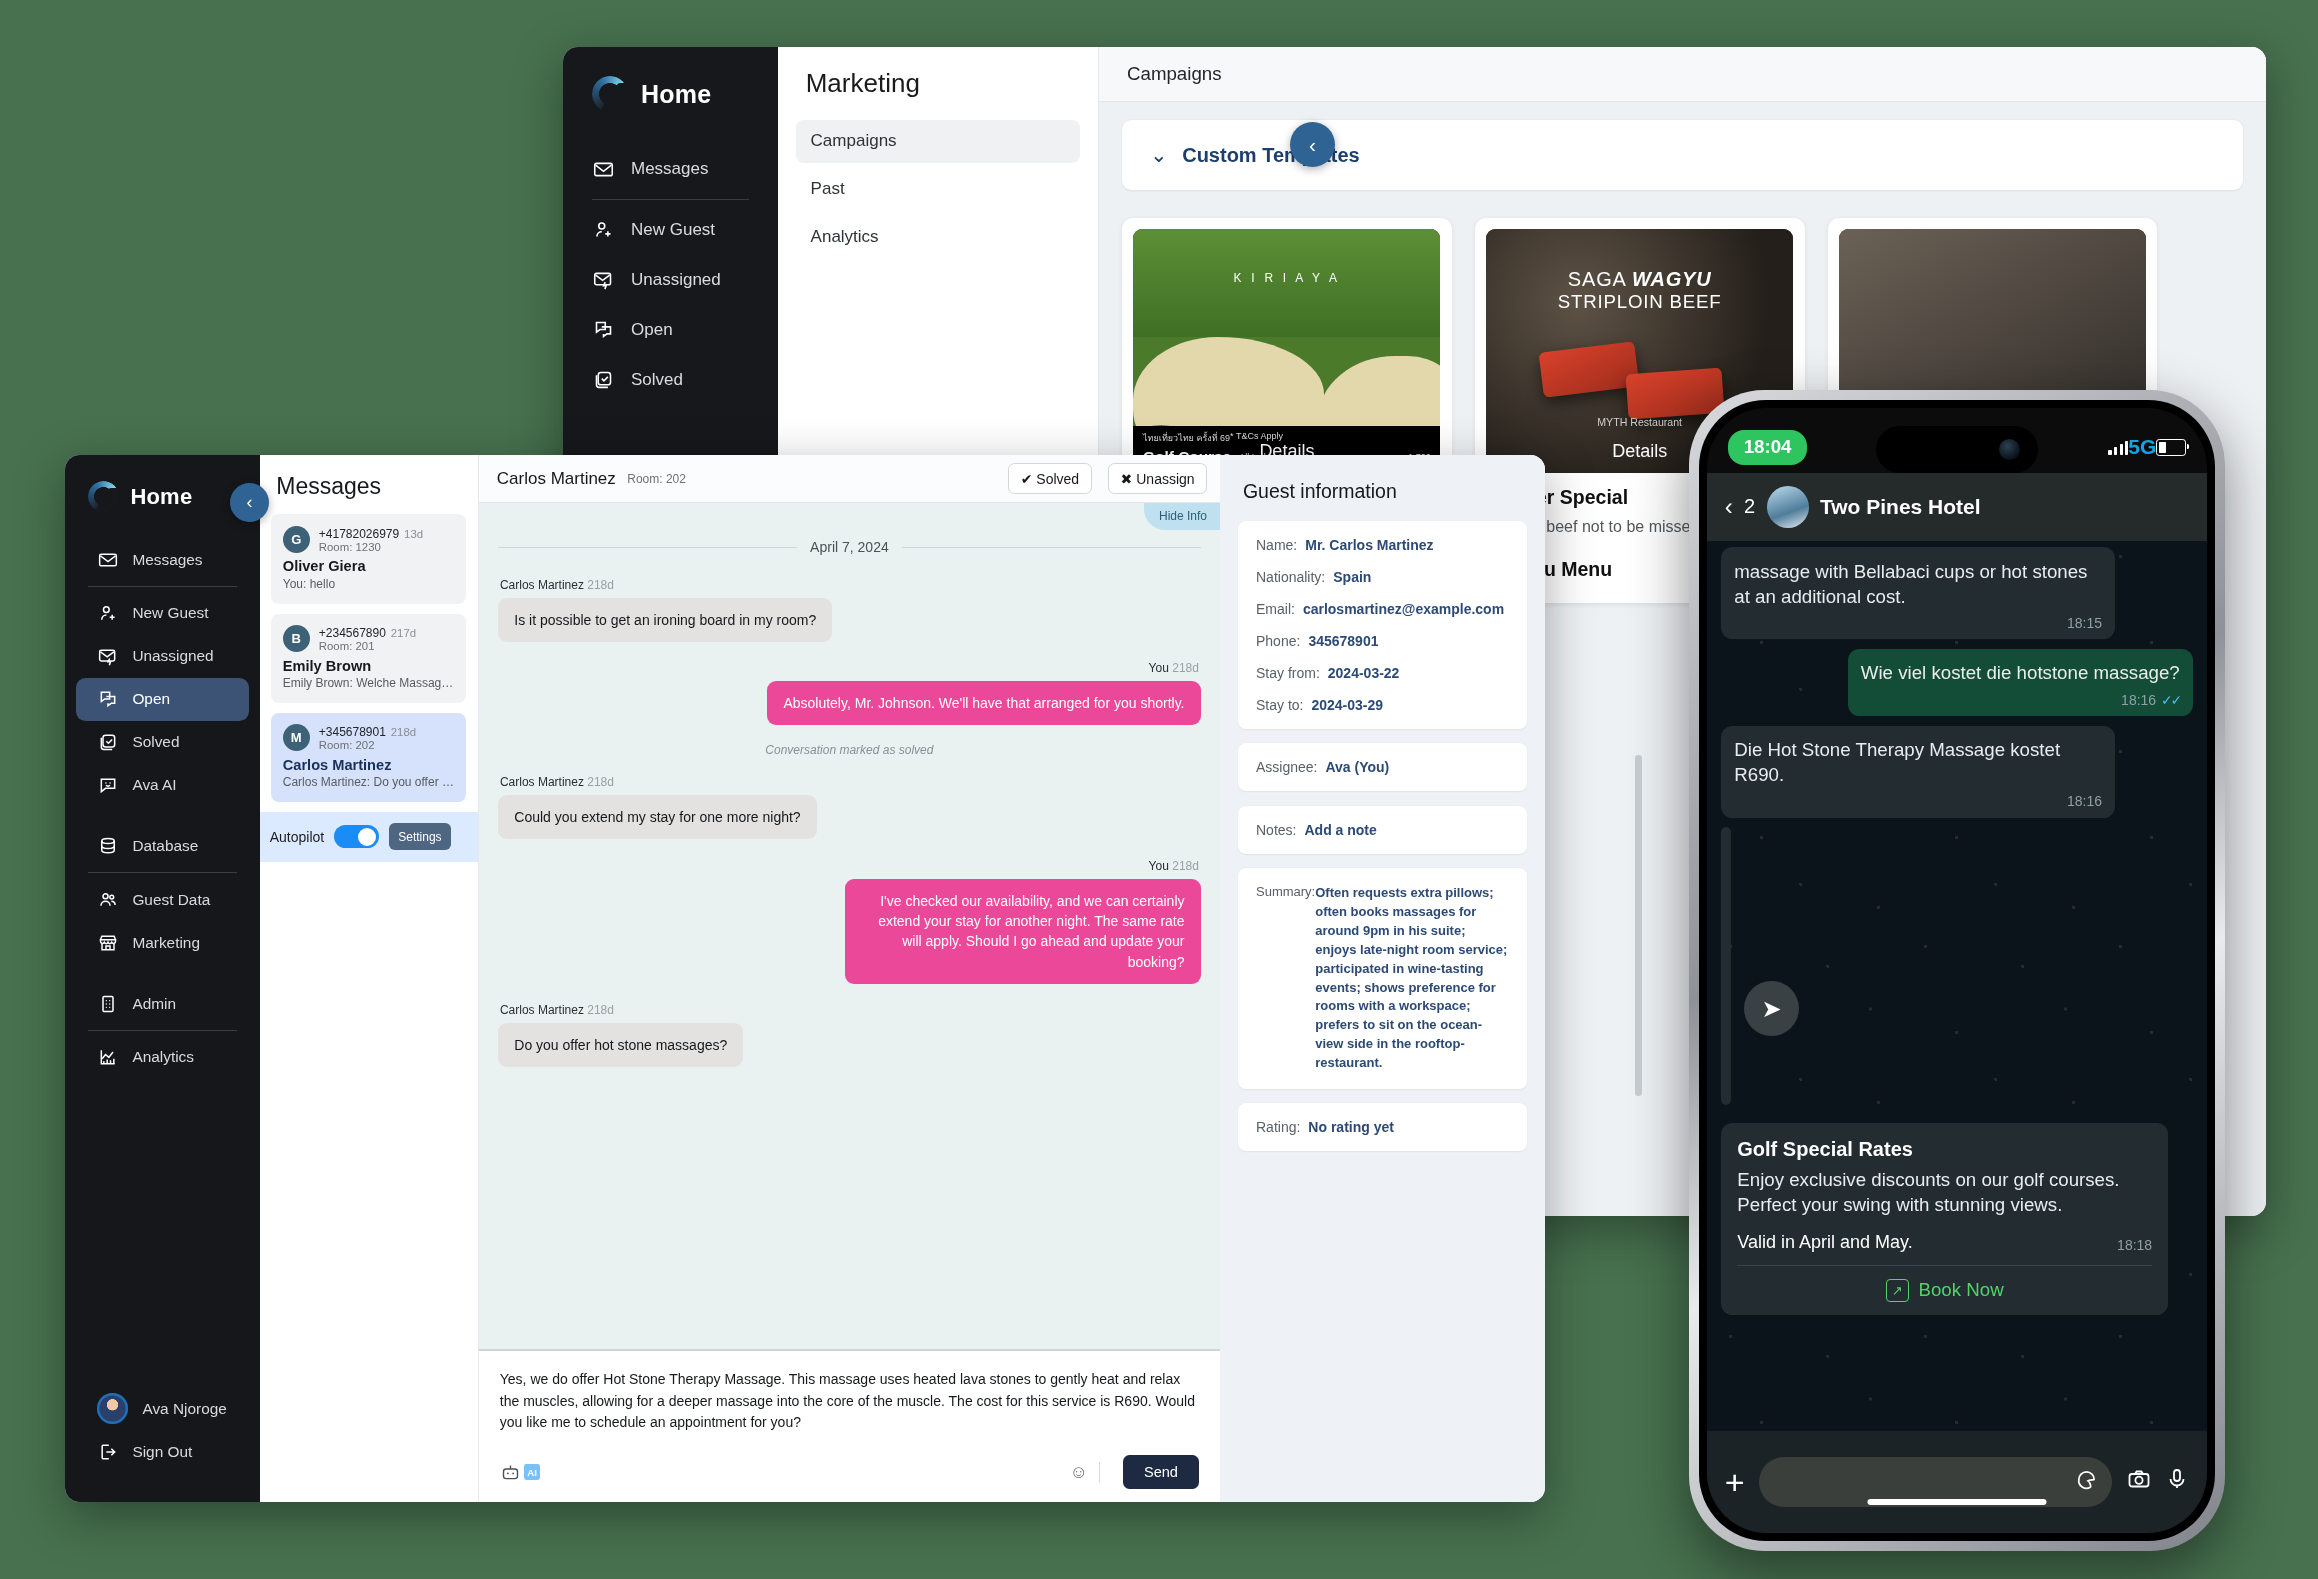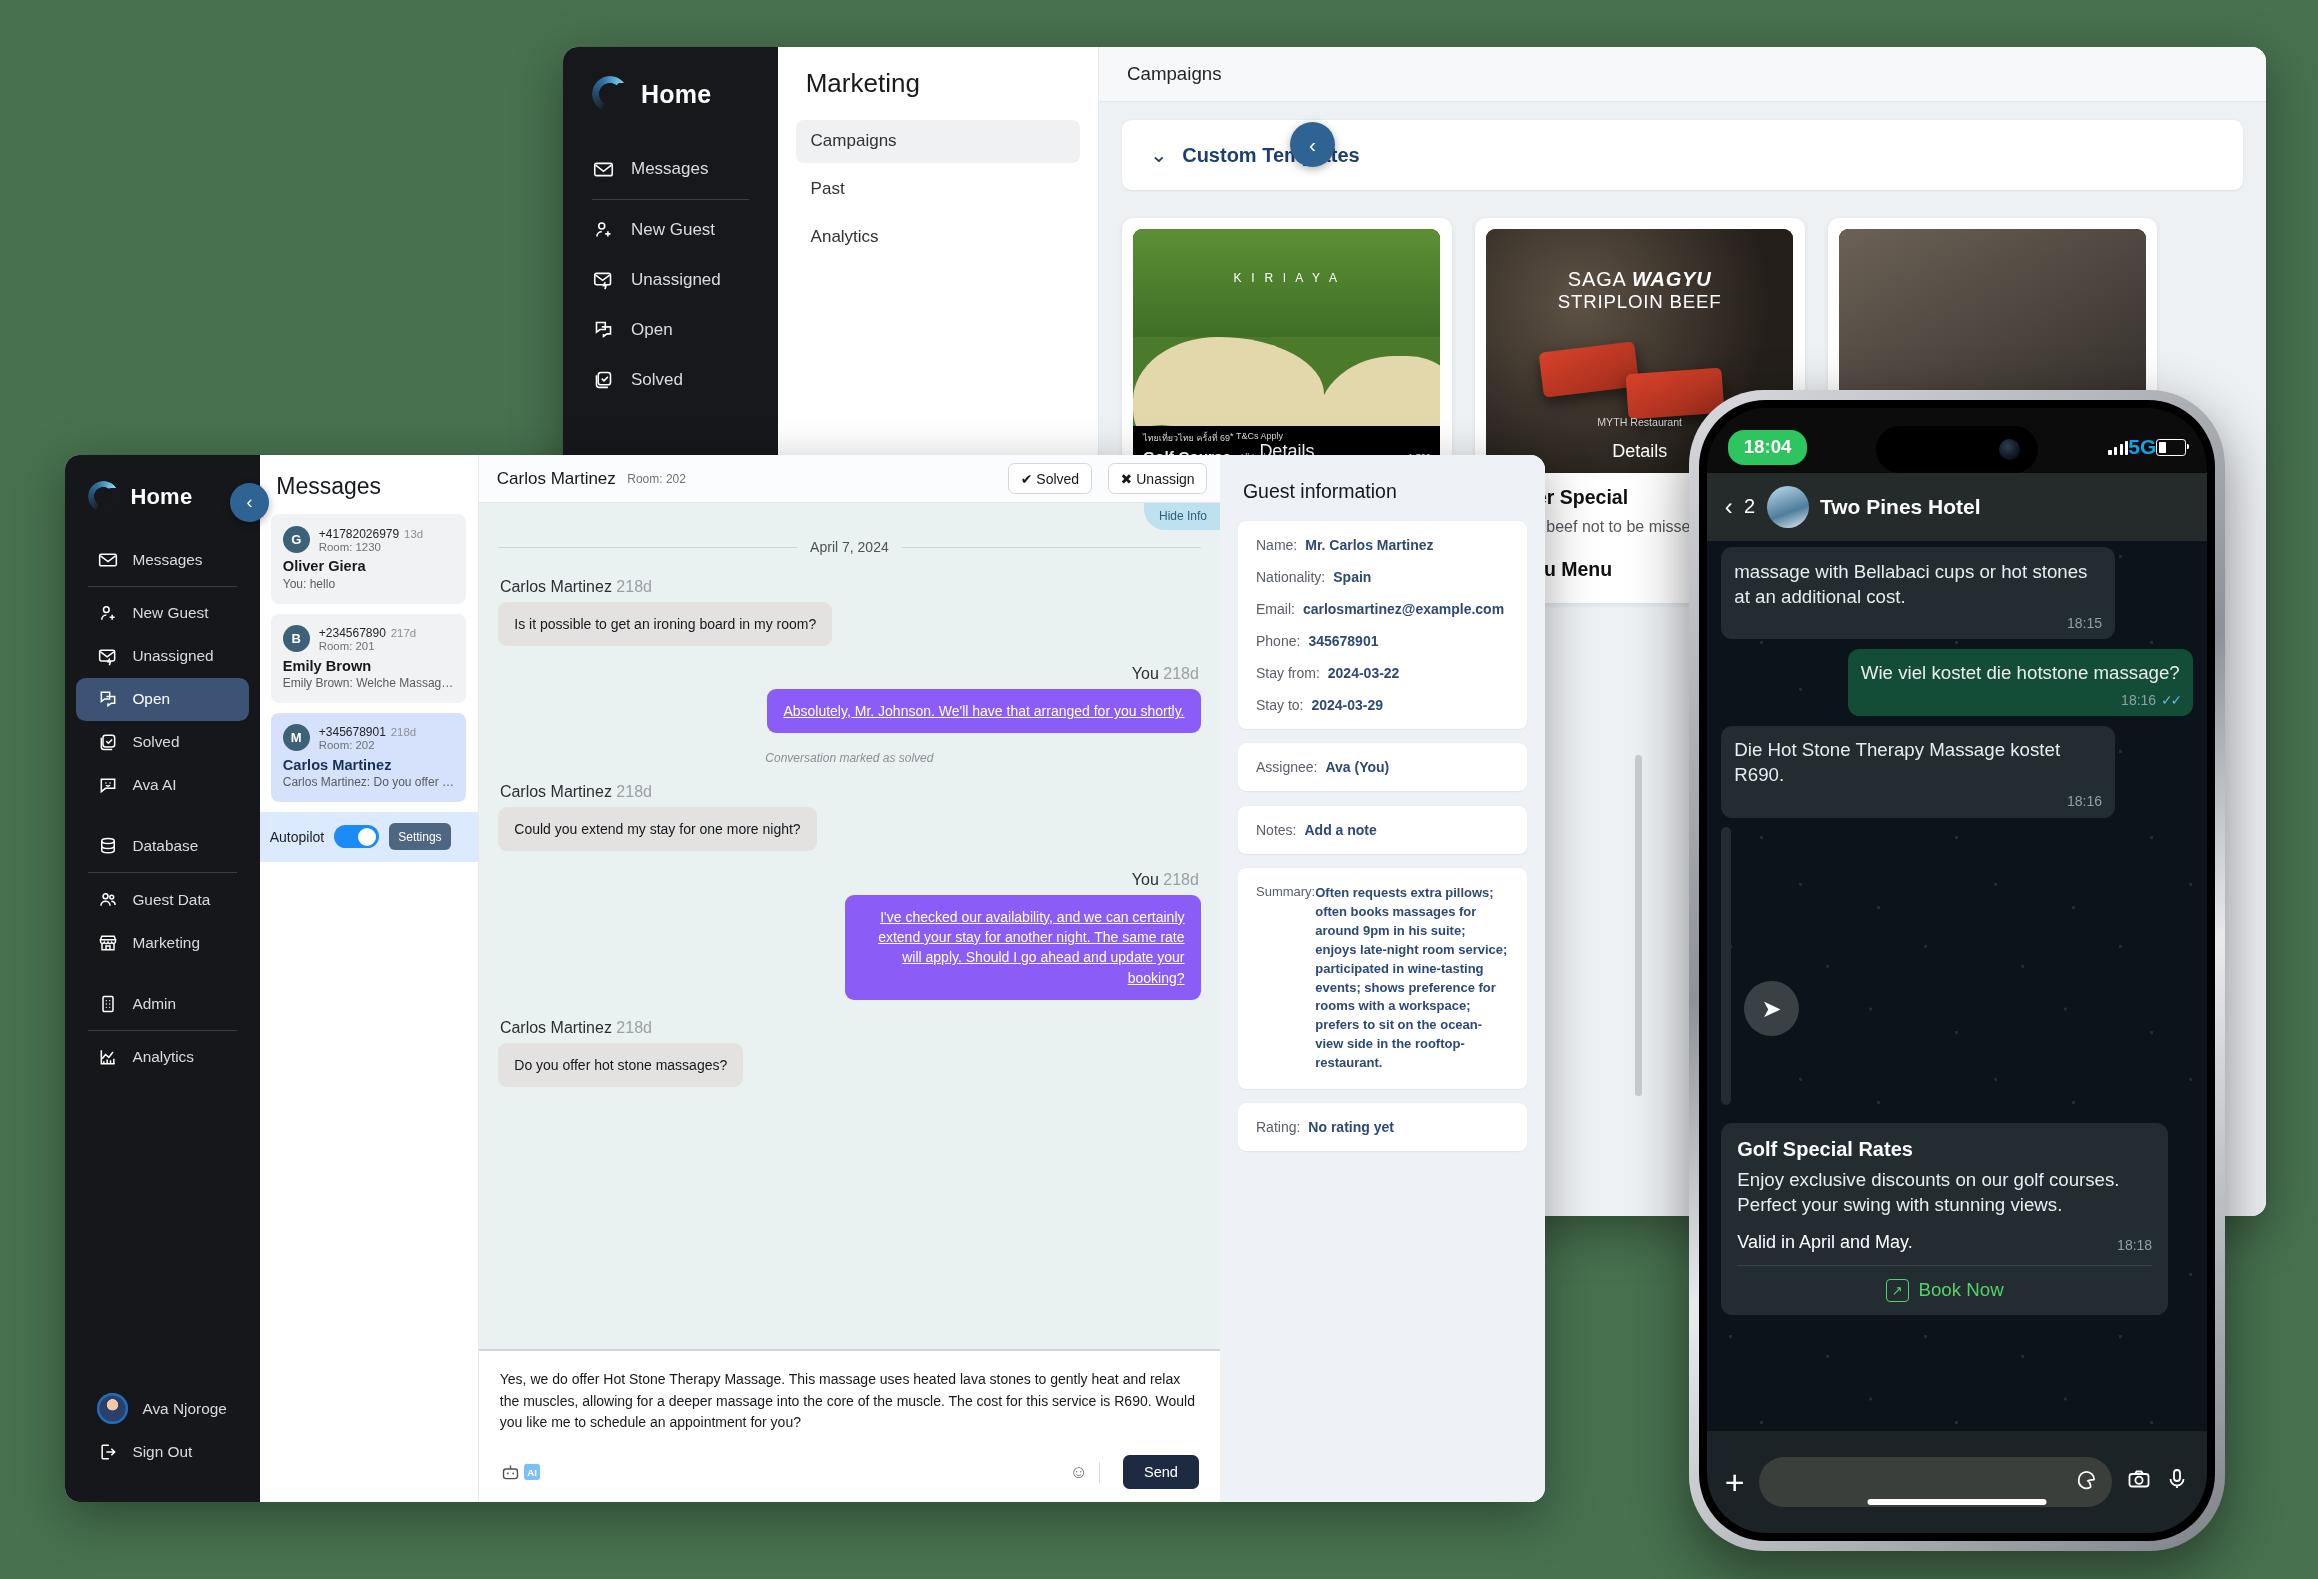--- a/index.html
+++ b/index.html
@@ -95,26 +95,26 @@
   .chat-head{height:47px;background:#fbfcfd;border-bottom:0.8px solid #e3e6ea;display:flex;align-items:center;padding:0 13px 0 18px;gap:11.4px;}
   .chat-head .nm{font-size:17px;color:#15181c;}
   .chat-head .rm{font-size:12px;color:#6d7278;}
   .hbtns{margin-left:auto;display:flex;gap:9.7px;}
   .hbtn{border:0.8px solid #d2d6db;background:#fff;border-radius:6.5px;padding:6.5px 11.4px;font-size:14px;color:#15181c;margin-left:7px;}
   .chat-body{flex:1;position:relative;padding:0 19.5px;overflow:hidden;}
   .hideinfo{position:absolute;right:0;top:0;background:#bfe0ef;color:#2b5f78;font-size:12px;padding:5.7px 13px 7.3px 14.6px;border-radius:0 0 0 21px;}
   .datesep{display:flex;align-items:center;gap:13px;margin:36px 0 23px 0;color:#4c5157;font-size:14px;}
   .datesep:before,.datesep:after{content:"";height:0.8px;background:#cfd8d8;flex:1;}
   .solvednote{text-align:center;color:#8b9097;font-size:12px;font-style:italic;margin:18px 0;}
-  .meta{font-size:16px;color:#2b2f34;margin:0 0 5.7px 1.6px;}
+  .meta{font-size:12px;color:#2b2f34;margin:0 0 5.7px 1.6px;}
   .meta .ago{color:#9aa0a6;}
   .meta.right{text-align:right;margin-right:1.6px;}
   .bub{display:inline-block;max-width:62%;padding:12px 16px;border-radius:9px;font-size:14px;line-height:1.45;}
   .bub.them{background:#e3e2e1;color:#15181c;}
-  .bub.me{background:#8b5cf6;color:#fff;text-decoration:underline;}
+  .bub.me{background:#ec4899;color:#fff;}
   .rowr{text-align:right;}
   .composer{background:#fff;border-top:2.4px solid #cfd5da;padding:18px 21px 13px 21px;}
   .composer .txt{font-size:14px;line-height:1.55;color:#15181c;}
   .comp-bar{display:flex;align-items:center;margin-top:21px;}
   .ai-badge{background:#7cc0f5;color:#fff;font-size:9.7px;font-weight:700;padding:2.4px 3.2px;border-radius:2.4px;margin-left:3.2px;}
   .send-btn{background:#1d2a42;color:#fff;font-size:14.6px;padding:9px 21px;border-radius:6.5px;margin-left:11.4px;}
   .emoji{font-size:18px;color:#6d7278;}
   .vdiv{width:0.8px;height:21px;background:#d8dce0;margin:0 11.4px;}
 
   .guest{width:325px;flex:0 0 325px;background:#eef1f5;padding:18px 18px 0 18px;box-sizing:border-box;}

